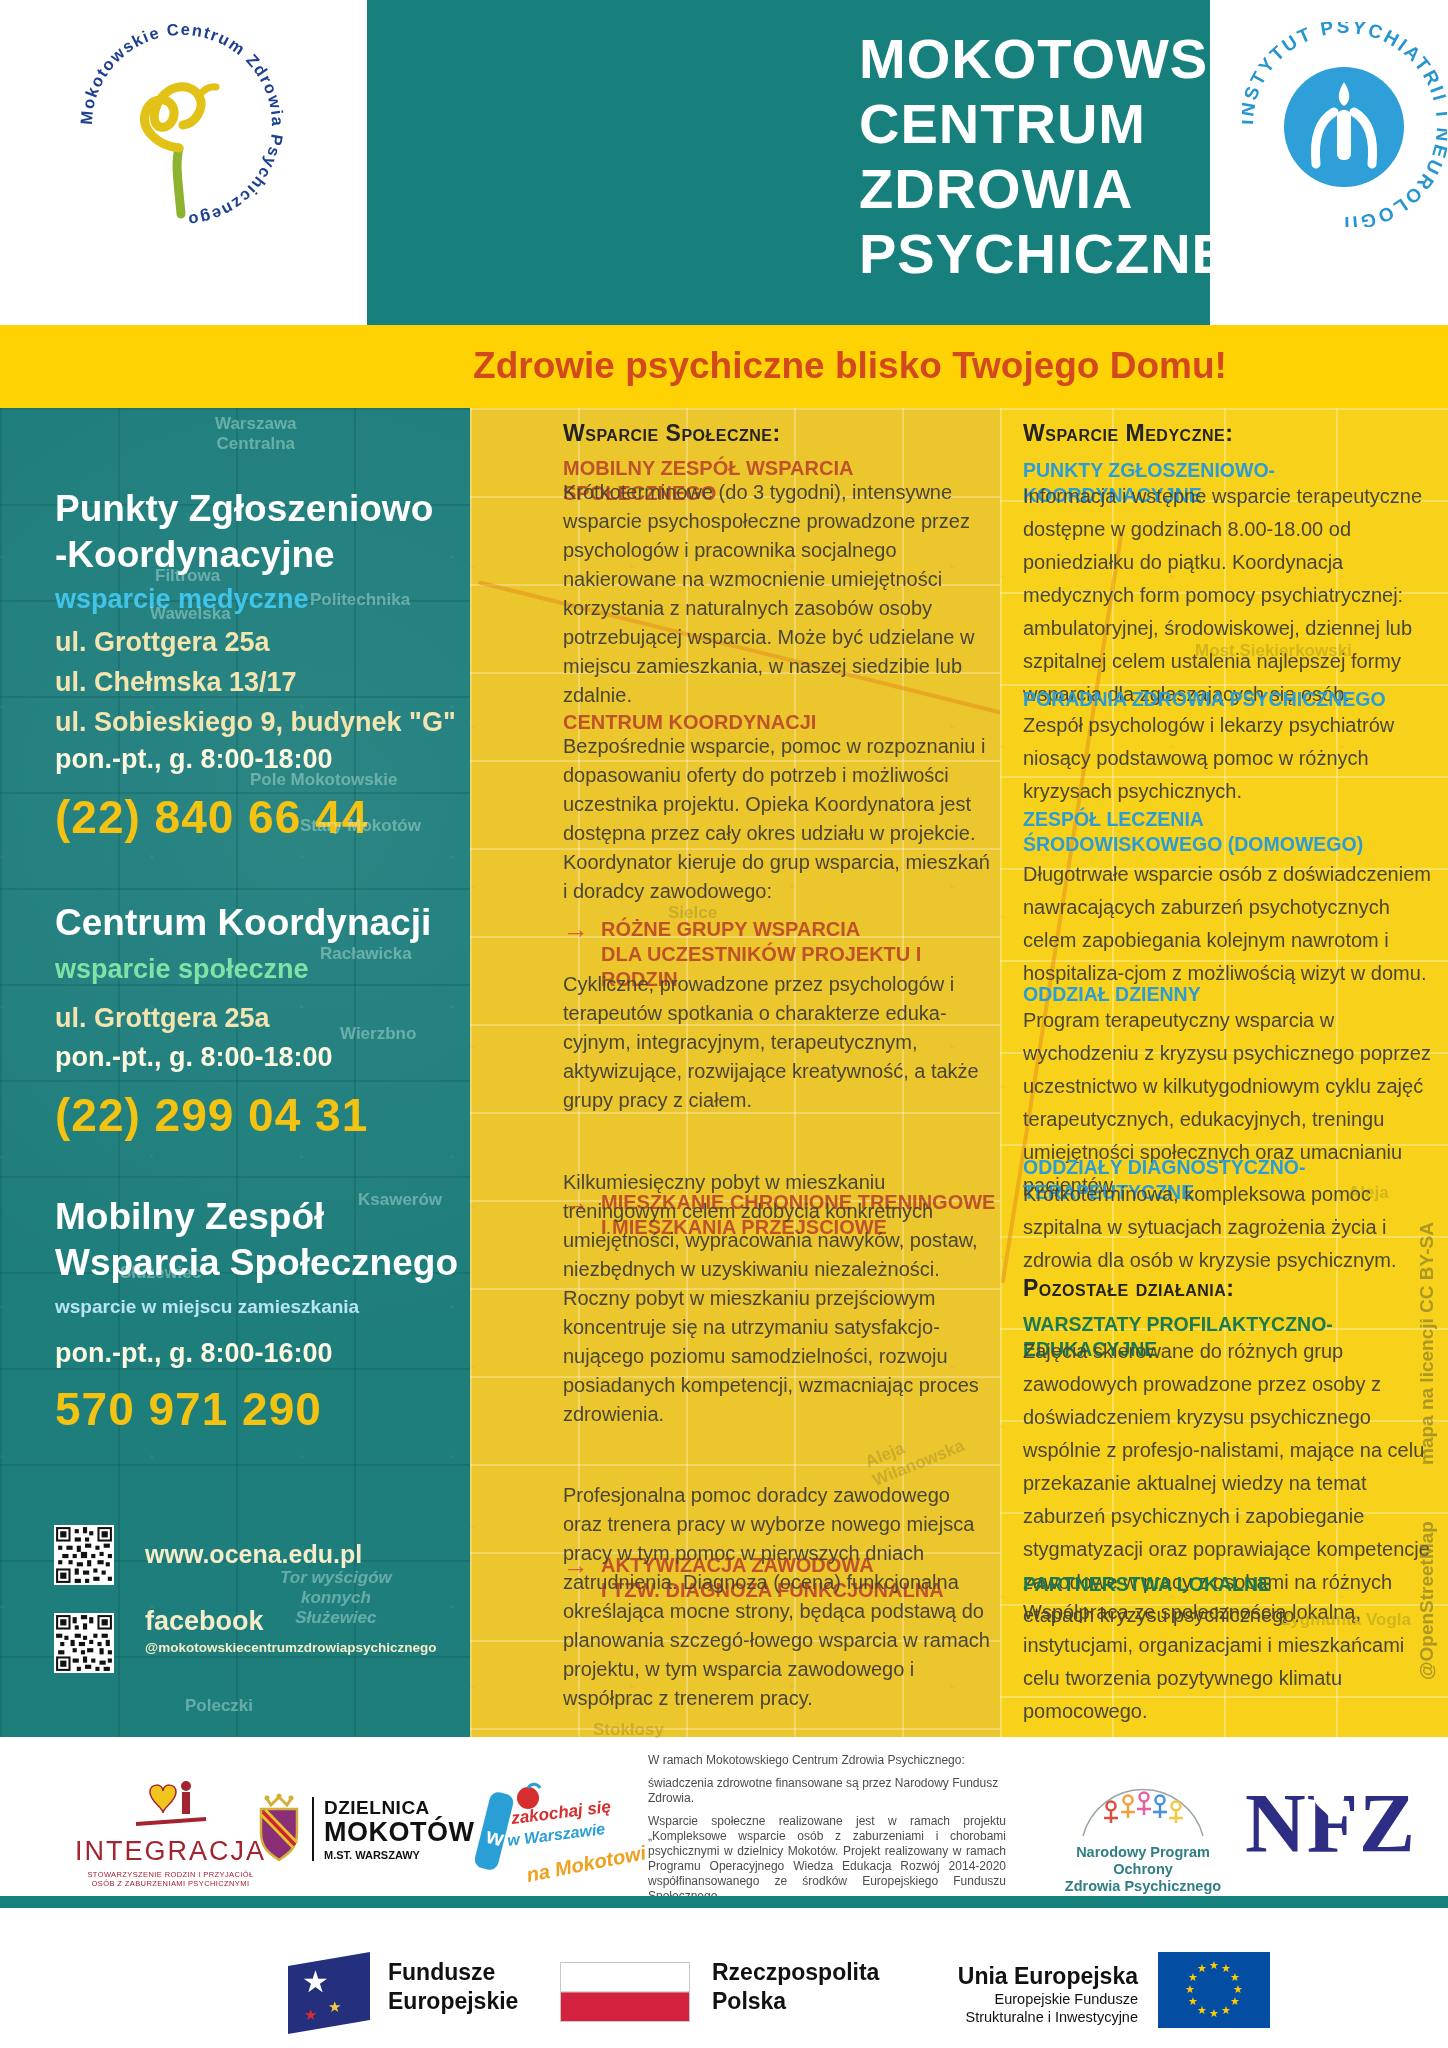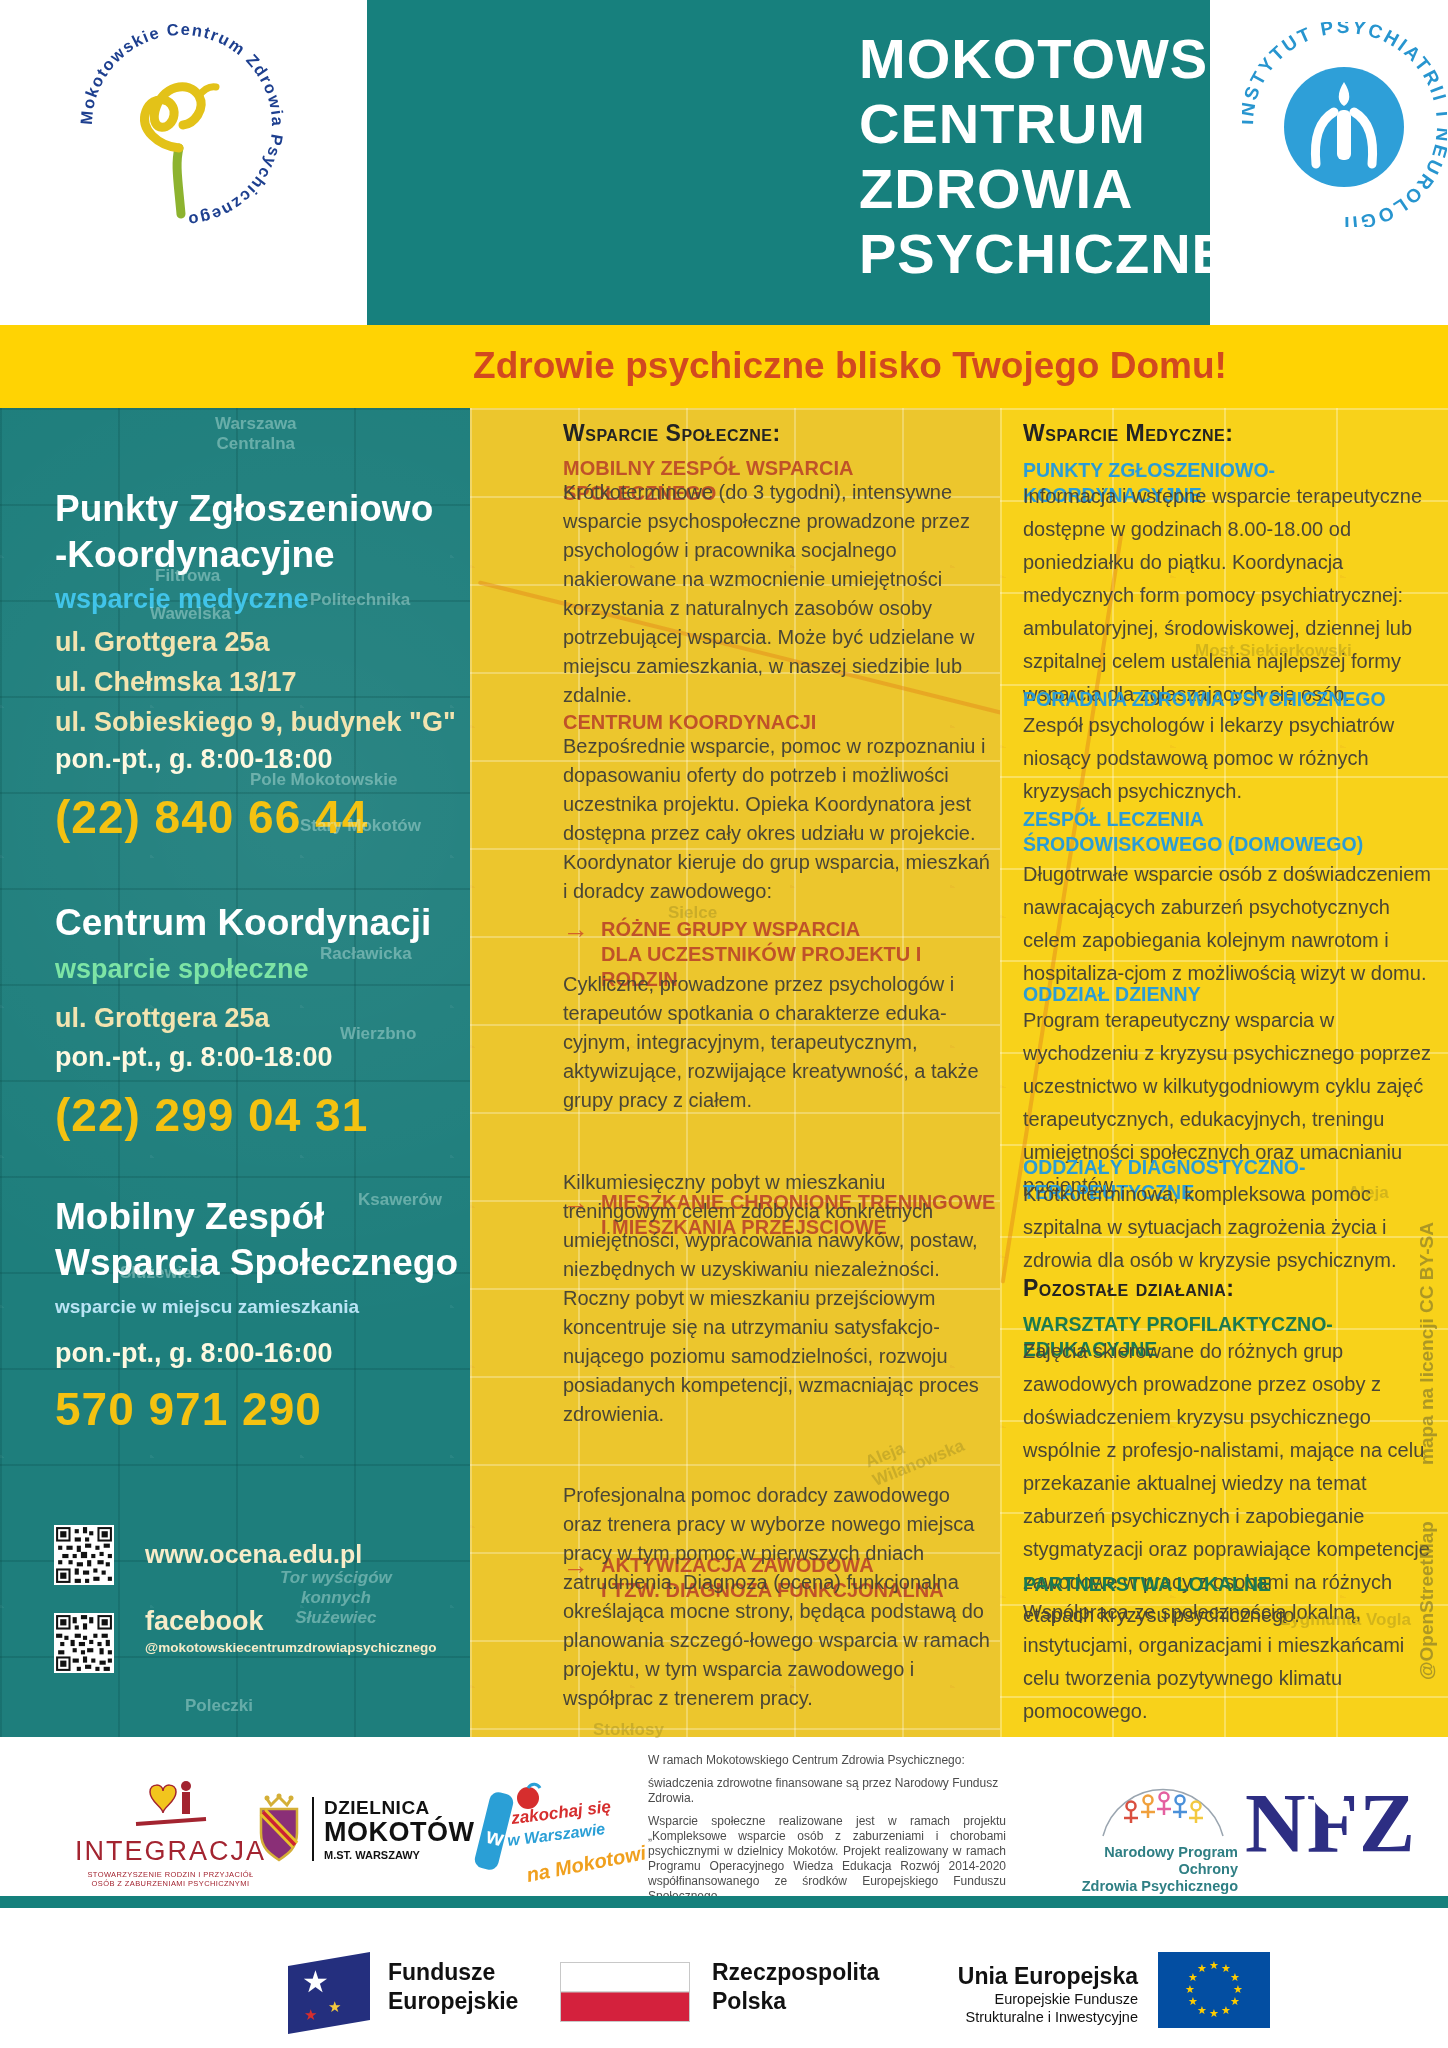--- a/index.html
+++ b/index.html
@@ -80,21 +80,21 @@
 
   .logo-integracja{position:absolute;left:58px;top:1778px;width:225px;text-align:center;}
   .logo-integracja .t{font-size:27px;letter-spacing:2px;color:#a32430;margin-top:2px;font-weight:normal;}
   .logo-integracja .s{font-size:7.5px;color:#a32430;margin-top:3px;letter-spacing:0.4px;}
   .logo-mokotow{position:absolute;left:254px;top:1793px;height:84px;}
   .mok-text{position:absolute;left:58px;top:4px;border-left:2px solid #111;padding-left:10px;color:#111;}
   .mok-l1{font-size:19px;font-weight:bold;letter-spacing:0.5px;}
   .mok-l2{font-size:27px;font-weight:bold;letter-spacing:0.5px;line-height:27px;}
   .mok-l3{font-size:11px;font-weight:bold;margin-top:3px;}
   .logo-zakochaj{position:absolute;left:466px;top:1782px;width:180px;height:118px;}
-  .logo-npozp{position:absolute;left:1048px;top:1780px;width:190px;text-align:right;}
+  .logo-npozp{position:absolute;left:1048px;top:1780px;width:190px;text-align:center;}
   .logo-npozp .t{font-size:14.5px;font-weight:bold;color:#2f7f84;line-height:17px;margin-top:2px;}
   .logo-nfz{position:absolute;left:1243px;top:1776px;}
 
   .eu-row{position:absolute;left:0;top:1940px;width:1448px;height:108px;background:#fff;}
   .fe-text{position:absolute;left:388px;top:18px;font-size:23px;font-weight:bold;color:#111;line-height:29px;}
   .rp-text{position:absolute;left:712px;top:18px;font-size:23px;font-weight:bold;color:#111;line-height:29px;}
   .ue-text{position:absolute;left:940px;top:23px;width:198px;text-align:right;color:#111;}
   .ue-title{font-size:23px;font-weight:bold;}
   .ue-sub{font-size:14.5px;line-height:18px;}
 </style>

